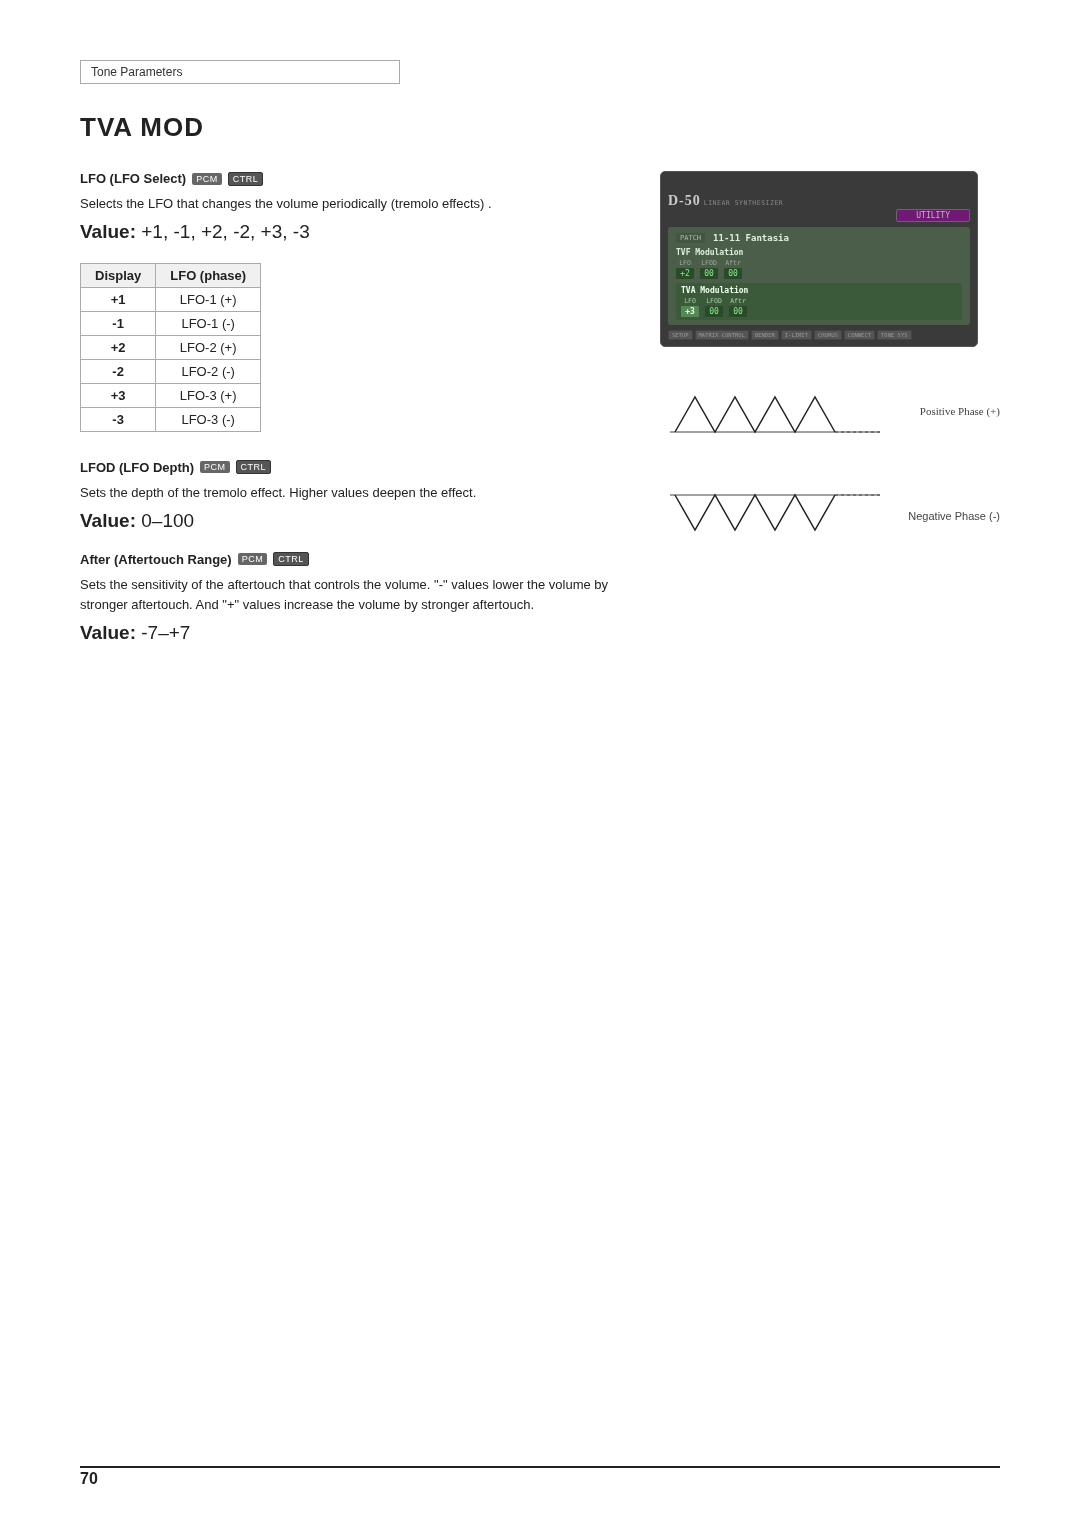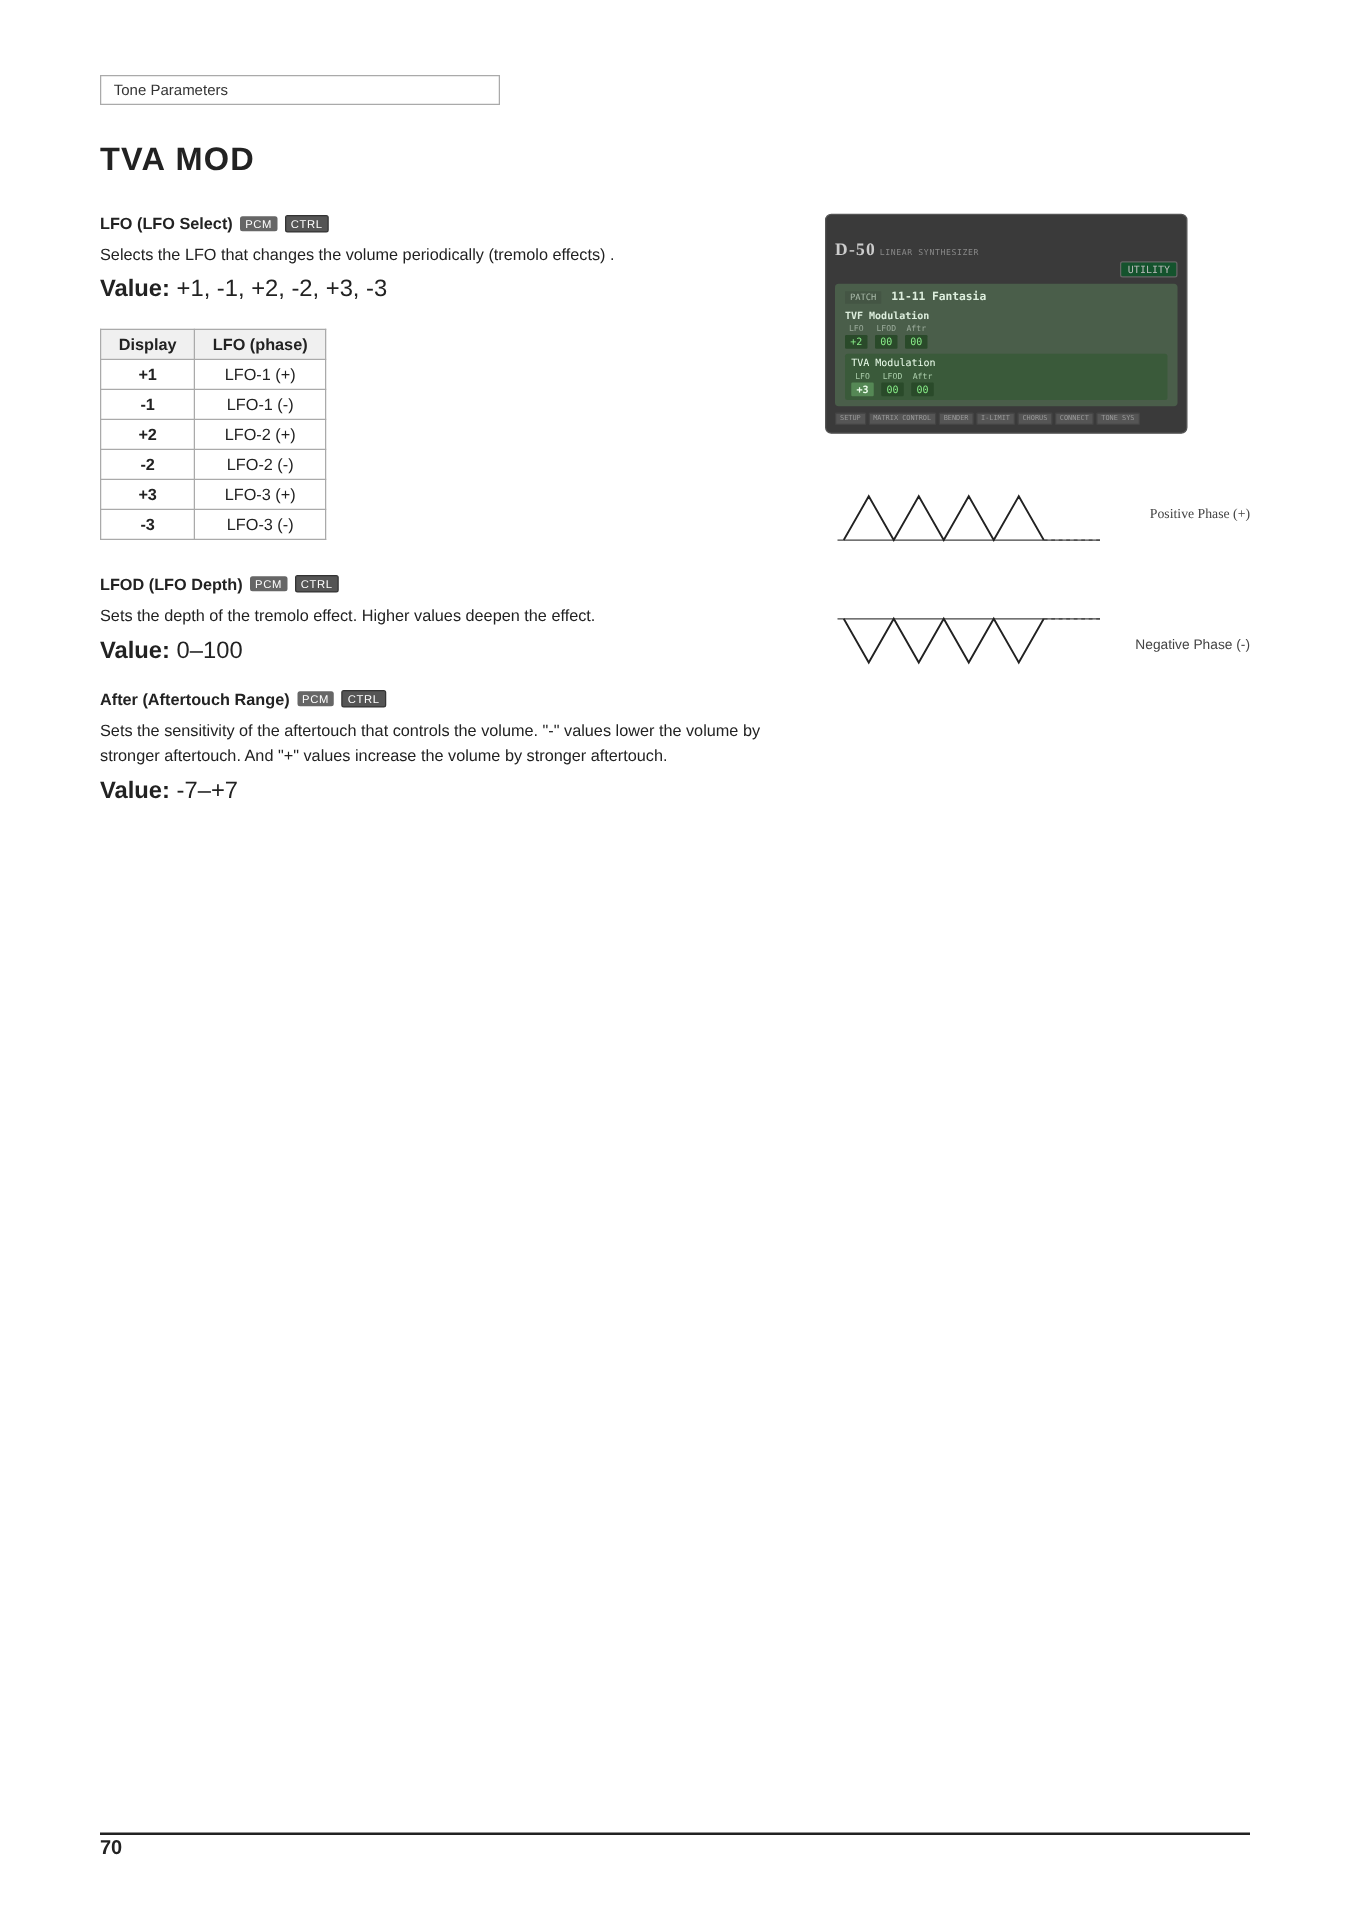--- a/index.html
+++ b/index.html
@@ -226,28 +226,28 @@
 
       <div class="value-line">
         <strong>Value:</strong>
         <span>-7–+7</span>
       </div>
 
     </div>
 
     <div class="content-right">
 
-      <div style="width:290px; background:#3a3a3a; border-radius:5px; border:1.5px solid #555; padding:7px 7px 6px 7px; font-family:monospace;">
+      <div style="width:318px; background:#3a3a3a; border-radius:5px; border:1.5px solid #555; padding:7px 7px 6px 7px; font-family:monospace;">
 
         <div style="display:flex; justify-content:space-between; align-items:center; margin-bottom:5px;">
           <div style="display:flex; align-items:baseline; gap:3px;">
             <span style="color:#cccccc; font-size:14px; font-weight:900; letter-spacing:1px; font-family:Arial Black;">D-50</span>
             <span style="color:#888; font-size:6.5px; letter-spacing:0.5px;text-align:center;">LINEAR SYNTHESIZER</span>
           </div>
-          <span style="background:#14532d; color:#bbb; font-size:8px; padding:1px 5px; border-radius:2px; border:1px solid #666;margin-top:30px;">UTILITY</span>
+          <span style="background:#701a75; color:#bbb; font-size:8px; padding:1px 19px; border-radius:2px; border:1px solid #666;margin-top:30px;">UTILITY</span>
         </div>
 
         <div style="background:#4a5e4a; border-radius:3px; padding:6px 8px 5px 8px;">
 
           <div style="display:flex; gap:8px; align-items:center; margin-bottom:5px;">
             <span style="background:#445544; color:#aabbaa; font-size:7px; padding:1px 4px;">PATCH</span>
             <span style="color:#ddeedd; font-size:9px; font-weight:bold;">11-11 Fantasia</span>
           </div>
 
           <div style="display:flex; align-items:center; margin-bottom:4px;">
@@ -268,21 +268,21 @@
                   <span style="color:#9aaa9a; font-size:6.5px;">Aftr</span>
                   <span style="background:#2a4a2a; color:#88ee88; font-size:8px; padding:1px 4px; min-width:18px; text-align:center; border-radius:1px;">00</span>
                 </div>
               </div>
             </div>
           </div>
 
           <div style="background:#3a5a3a; border-radius:2px; padding:3px 5px; display:flex; align-items:center;">
             <div style="display:flex; flex-direction:column;">
               <div style="display:flex; gap:4px; align-items:baseline; margin-bottom:2px;">
-                <span style="color:#eeffee; font-size:8px; font-weight:normal;">TVA Modulation</span>
+                <span style="color:#eeffee; font-size:8px; font-weight:bold;">TVA Modulation</span>
               </div>
               <div style="display:flex; gap:6px; align-items:center;">
                 <div style="display:flex; flex-direction:column; align-items:center; gap:1px;">
                   <span style="color:#aaccaa; font-size:6.5px;">LFO</span>
                   <span style="background:#558855; color:#eeffee; font-size:8px; padding:1px 4px; min-width:18px; text-align:center; border-radius:1px; font-weight:bold;">+3</span>
                 </div>
                 <div style="display:flex; flex-direction:column; align-items:center; gap:1px;">
                   <span style="color:#aaccaa; font-size:6.5px;">LFOD</span>
                   <span style="background:#2a4a2a; color:#88ee88; font-size:8px; padding:1px 4px; min-width:18px; text-align:center; border-radius:1px;">00</span>
                 </div>

